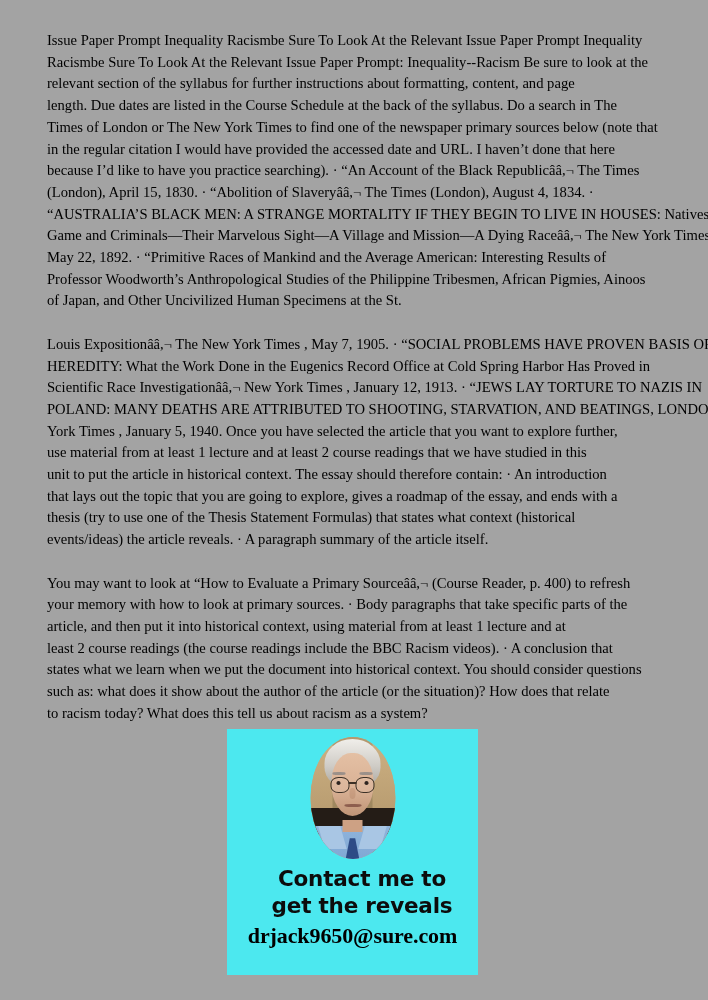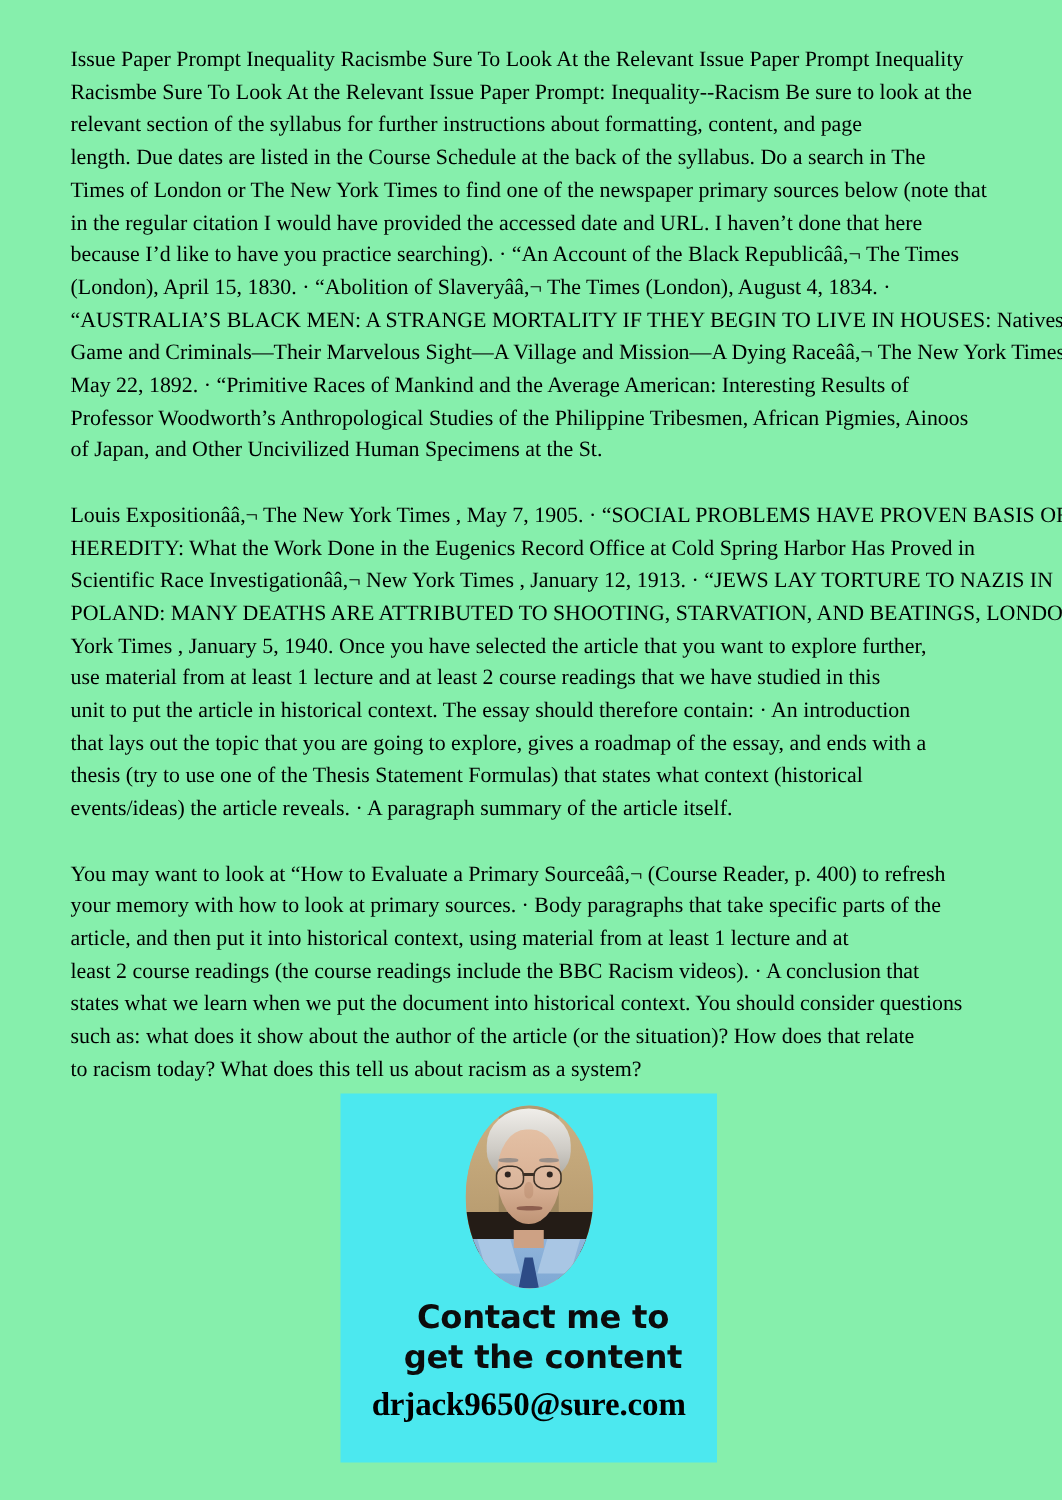--- a/index.html
+++ b/index.html
@@ -11,21 +11,21 @@
     width: 708px;
     height: 1000px;
     overflow: hidden;
     font-family: "Liberation Serif", "DejaVu Serif", serif;
     color: #000000;
   }
   .page {
     position: relative;
     width: 708px;
     height: 1000px;
-    background: #86efac;
+    background: #a3a3a3;
     overflow: hidden;
   }
   .doc-body {
     position: absolute;
     left: 47px;
     top: 30px;
     width: 700px;
   }
   .para {
     font-size: 14.6px;
@@ -244,20 +244,20 @@
         <div class="pt-bridge"></div>
         <div class="pt-eye-l"></div>
         <div class="pt-eye-r"></div>
         <div class="pt-nose"></div>
         <div class="pt-mouth"></div>
       </div>
     </div>
 
     <div class="contact-head">
       <div>Contact me to</div>
-      <div>get the content</div>
+      <div>get the reveals</div>
     </div>
 
     <div class="contact-email">drjack9650@sure.com</div>
 
   </div>
 
 </div>
 
 </body></html>

